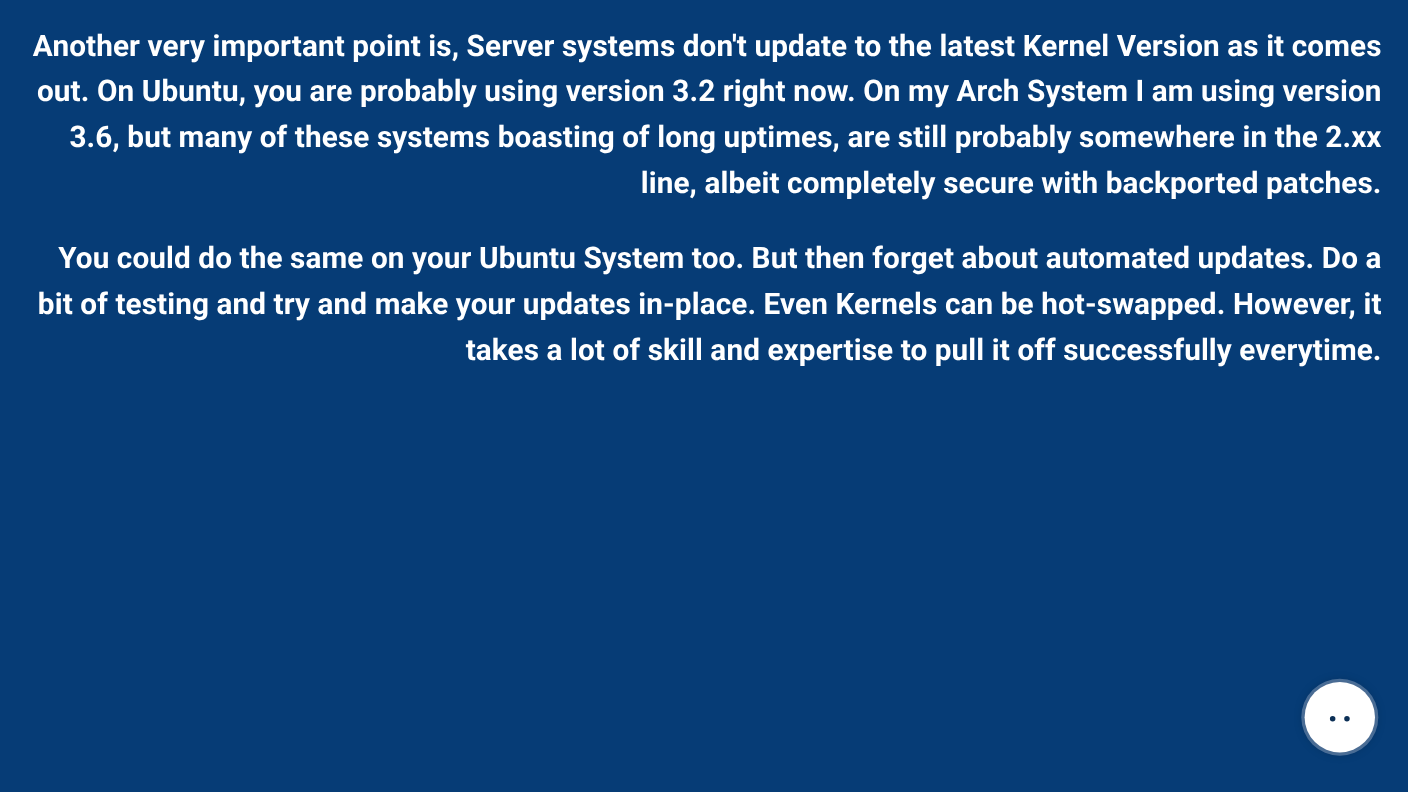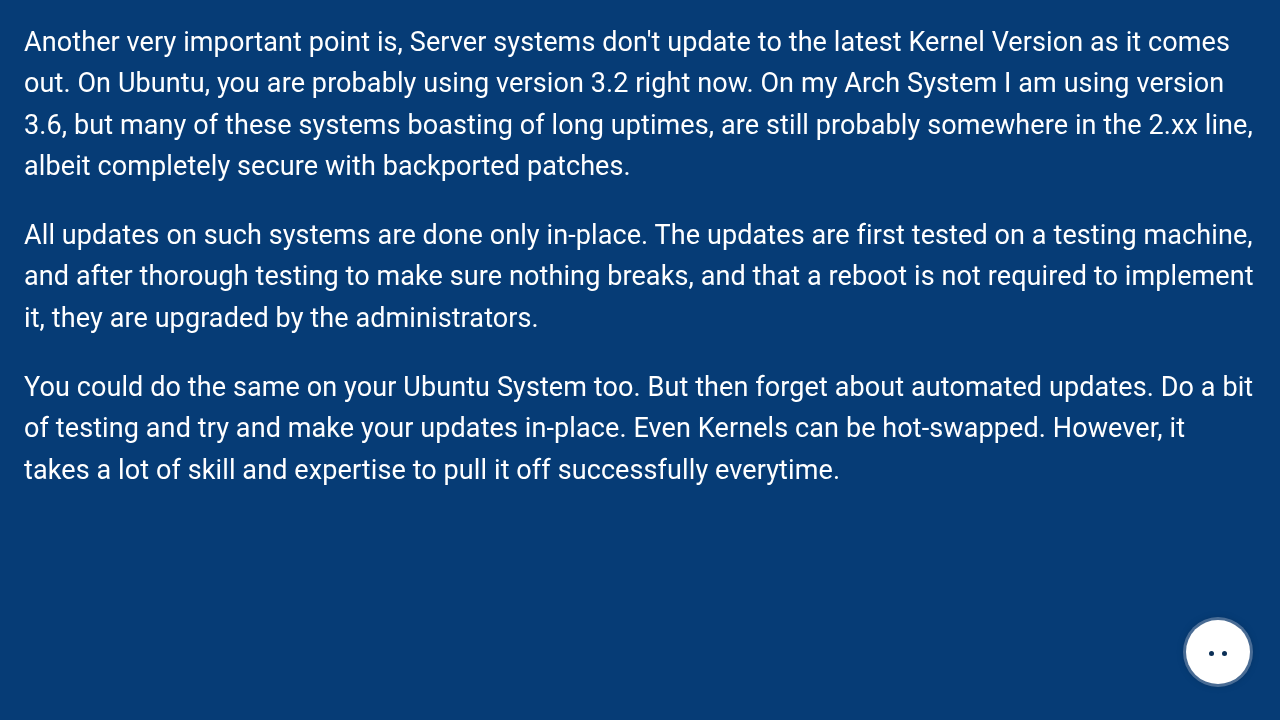--- a/index.html
+++ b/index.html
@@ -16,22 +16,23 @@
     width: 1280px;
     height: 720px;
     padding: 22px 24px 24px 24px;
     color: #ffffff;
     position: relative;
   }
   .para {
     font-size: 27px;
     line-height: 1.53;
     margin: 0 0 28px 0;
-    font-weight: 400;
+    font-weight: 700;
     letter-spacing: 0.1px;
+    text-align: right;
   }
   .avatar {
     position: absolute;
     right: 30px;
     bottom: 36px;
     width: 64px;
     height: 64px;
     border-radius: 50%;
     background: #ffffff;
     box-shadow: 0 0 0 3px rgba(200,210,225,0.35), 0 0 10px rgba(0,0,0,0.25);
@@ -54,21 +55,20 @@
     border-radius: 50%;
   }
   .avatar .eye.left  { left: 2px; }
   .avatar .eye.right { right: 2px; }
 </style>
 </head>
 <body>
 
 <div class="page">
   <p class="para">Another very important point is, Server systems don't update to the latest Kernel Version as it comes out. On Ubuntu, you are probably using version 3.2 right now. On my Arch System I am using version 3.6, but many of these systems boasting of long uptimes, are still probably somewhere in the 2.xx line, albeit completely secure with backported patches.</p>
-  <p class="para">All updates on such systems are done only in-place. The updates are first tested on a testing machine, and after thorough testing to make sure nothing breaks, and that a reboot is not required to implement it, they are upgraded by the administrators.</p>
   <p class="para">You could do the same on your Ubuntu System too. But then forget about automated updates. Do a bit of testing and try and make your updates in-place. Even Kernels can be hot-swapped. However, it takes a lot of skill and expertise to pull it off successfully everytime.</p>
 
   <div class="avatar">
     <div class="eyes">
       <div class="eye left"></div>
       <div class="eye right"></div>
     </div>
   </div>
 </div>
 

